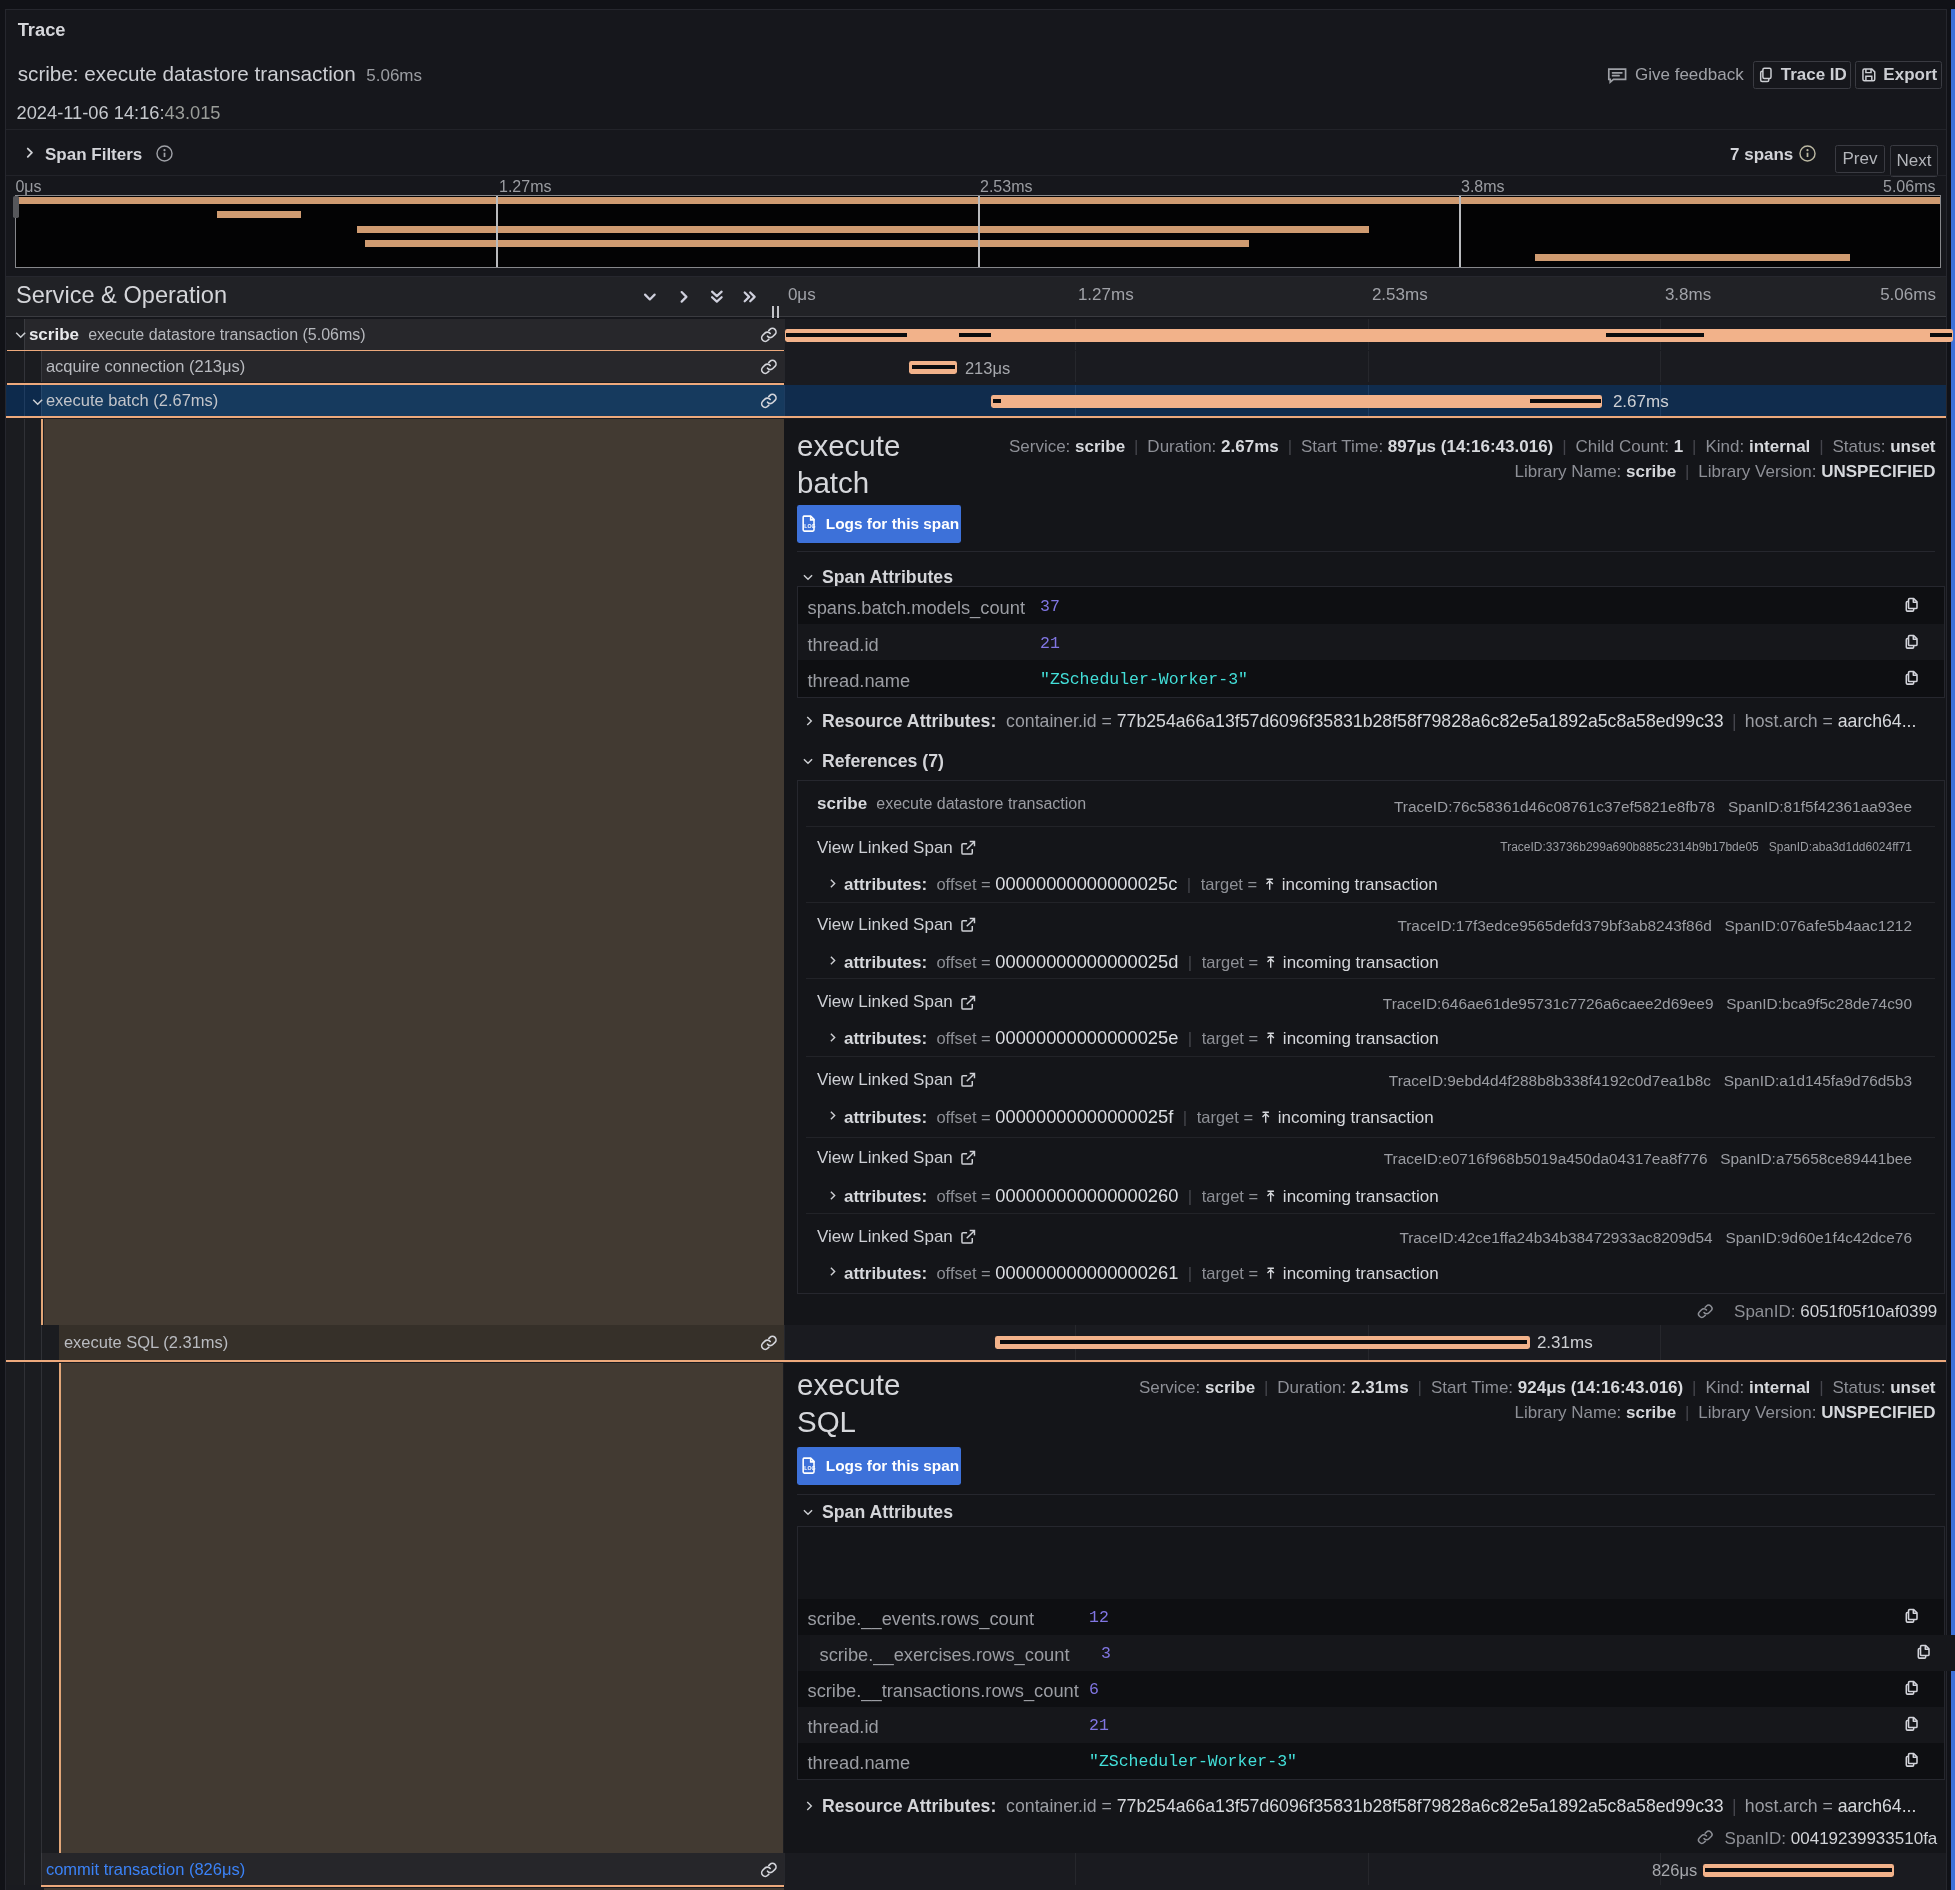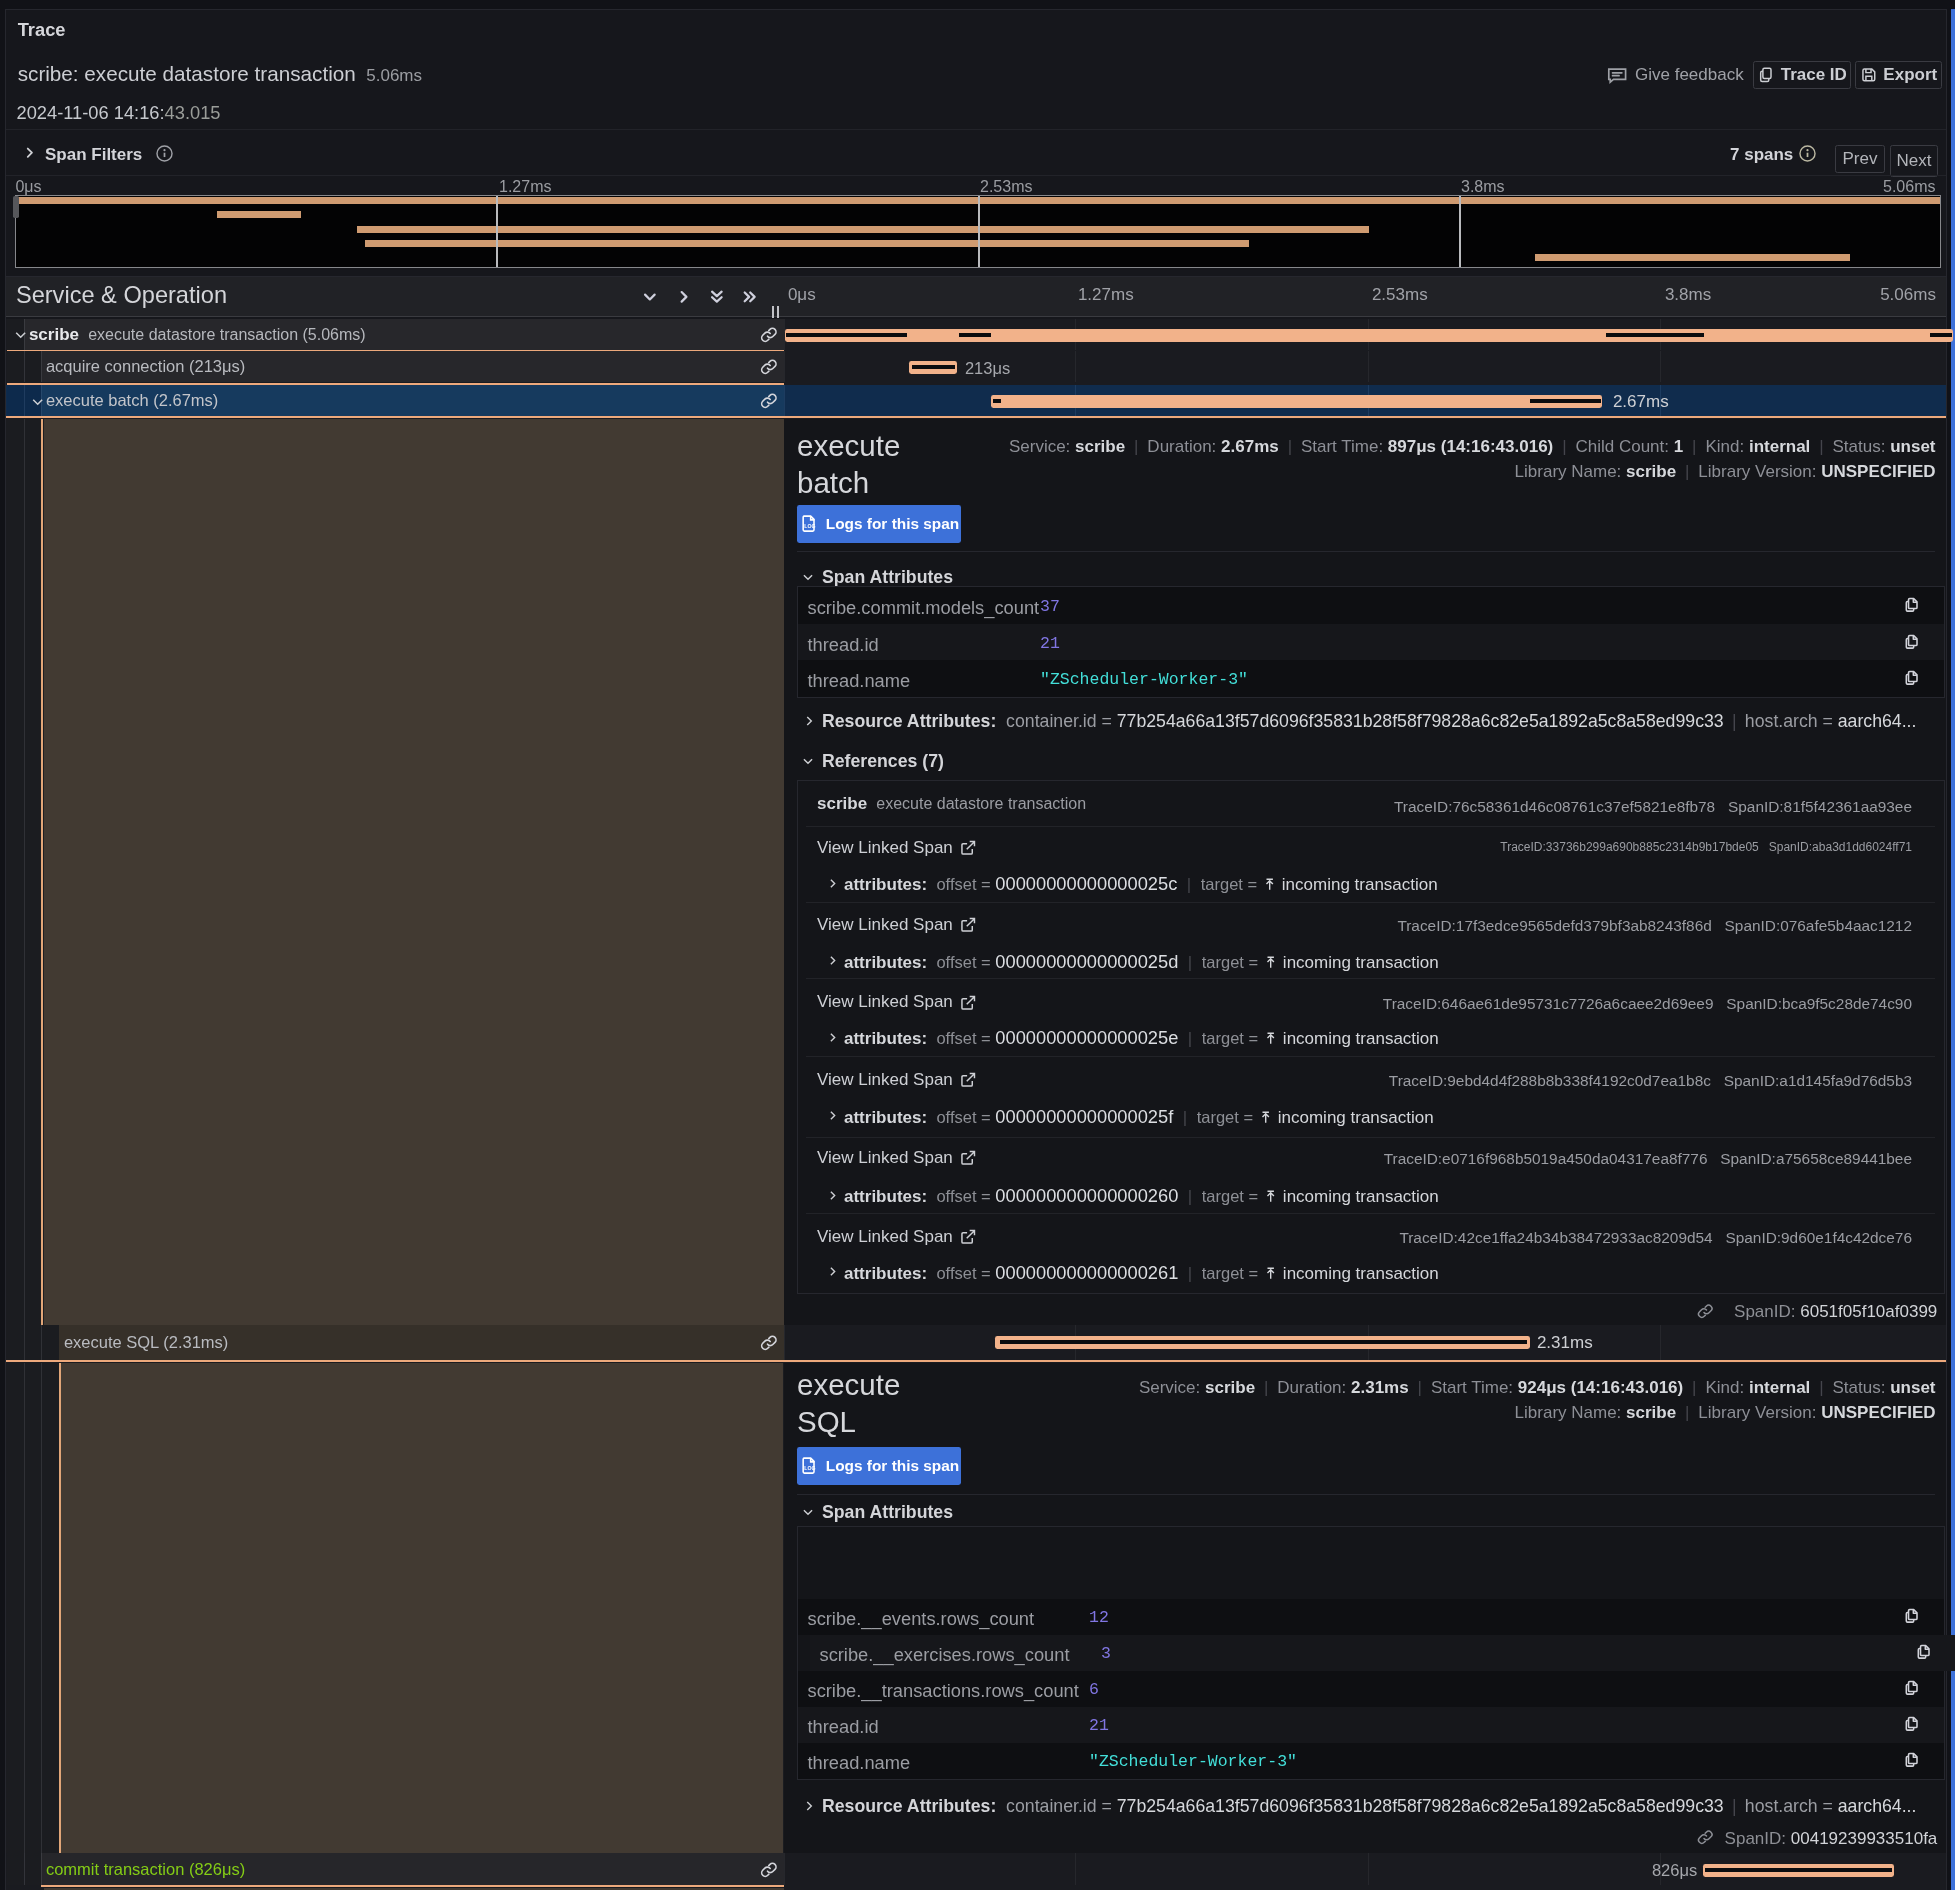--- a/index.html
+++ b/index.html
@@ -195,21 +195,21 @@
       <path d="M14 2.5V7h4.5"></path>
       <text x="6.4" y="17.4" font-size="6.2" fill="#fff" stroke="none" font-family="Liberation Sans" font-weight="bold">LOG</text>
     </svg>Logs for this span</div>
 <div class="a" style="left:797px;top:551px;width:1138px;height:1.2px;background:#26272e"></div>
 <svg class="a" width="14" height="14" viewBox="0 0 24 24" fill="none" stroke="#cdcfd3" stroke-width="2.4" style="left:801px;top:570px">
     <path d="M5 9l7 7 7-7"></path>
   </svg>
 <div class="a" style="left:822px;top:567px;font-size:17.7px;font-weight:700;color:#d4d5d9">Span Attributes</div>
 <div class="a" style="left:797px;top:586px;width:1148px;height:112px;border:1.2px solid #26272e">
 <div class="a" style="left:0;top:0px;width:1146px;height:37px;background:#0e0f12">
-<div class="a key nw" style="left:9.5px;top:9.5px;font-size:18.3px">scribe.commit.models_count</div>
+<div class="a key nw" style="left:9.5px;top:9.5px;font-size:18.3px">spans.batch.models_count</div>
 <div class="a mono nw" style="left:242px;top:9.5px;font-size:16.5px;color:#8176e3">37</div>
 <svg class="a" width="17.7" height="17.7" viewBox="0 0 24 24" fill="none" stroke="#d2d3da" stroke-width="2.1" stroke-linejoin="round" style="left:1105px;top:8.9px">
         <path d="M9 3.5h5.5l4.5 4.5v7.5a1.5 1.5 0 0 1-1.5 1.5H9a1.5 1.5 0 0 1-1.5-1.5V5A1.5 1.5 0 0 1 9 3.5z"></path>
         <path d="M14 3.5V8.5h5"></path>
         <path d="M7 7.5H6A1.5 1.5 0 0 0 4.5 9v10A1.5 1.5 0 0 0 6 20.5h7a1.5 1.5 0 0 0 1.5-1.5v-1.5"></path>
       </svg>
 </div>
 <div class="a" style="left:0;top:37px;width:1146px;height:37px;background:#16171b">
 <div class="a key nw" style="left:9.5px;top:9.5px;font-size:18.3px">thread.id</div>
 <div class="a mono nw" style="left:242px;top:9.5px;font-size:16.5px;color:#8176e3">21</div>
@@ -424,21 +424,21 @@
 
 <div class="a" style="left:5.9px;top:1853px;width:1940px;height:32px;background:#1a1b20">
 <div class="a" style="left:1.2px;top:0;width:34px;height:32px;background:#1b1c20"></div>
 <div class="a" style="left:35px;top:0;width:743px;height:32px;background:#26262a"></div>
 <div class="a" style="left:17.7px;top:0;width:1.2px;height:32px;background:#33343a"></div>
 <div class="a" style="left:35px;top:0;width:1.2px;height:32px;background:#3a3b40"></div>
 <div class="vgrid" style="left:778px"></div>
 <div class="vgrid" style="left:1069px"></div>
 <div class="vgrid" style="left:1362px"></div>
 <div class="vgrid" style="left:1654px"></div>
-<div class="a nw" style="left:40px;top:7px;font-size:16.5px;color:#84cc16">commit transaction (826μs)</div>
+<div class="a nw" style="left:40px;top:7px;font-size:16.5px;color:#3b82f6">commit transaction (826μs)</div>
 <svg class="a" width="17.7" height="17.7" viewBox="0 0 24 24" fill="none" stroke="#d4d5db" stroke-width="2.2" stroke-linecap="round" style="left:754px;top:7.7px">
       <path d="M10.2 13.8a4.8 4.8 0 0 0 7.2.5l2.9-2.9a4.8 4.8 0 0 0-6.8-6.8l-1.6 1.6"></path>
       <path d="M13.8 10.2a4.8 4.8 0 0 0-7.2-.5l-2.9 2.9a4.8 4.8 0 0 0 6.8 6.8l1.6-1.6"></path>
     </svg>
 <div class="a nw" style="left:1646px;top:7.7px;font-size:16.5px;color:#a6a8ad">826μs</div>
 <div class="bar" style="left:1697px;top:11.2px;width:191px"></div>
 <div class="cp" style="left:1699px;top:15.4px;width:187px"></div>
 </div>
 <div class="a" style="left:41px;top:1885px;width:743px;height:2.4px;background:#eda97c"></div>
 <div class="a" style="left:44px;top:1888px;width:740px;height:2.4px;background:#423a32"></div>

